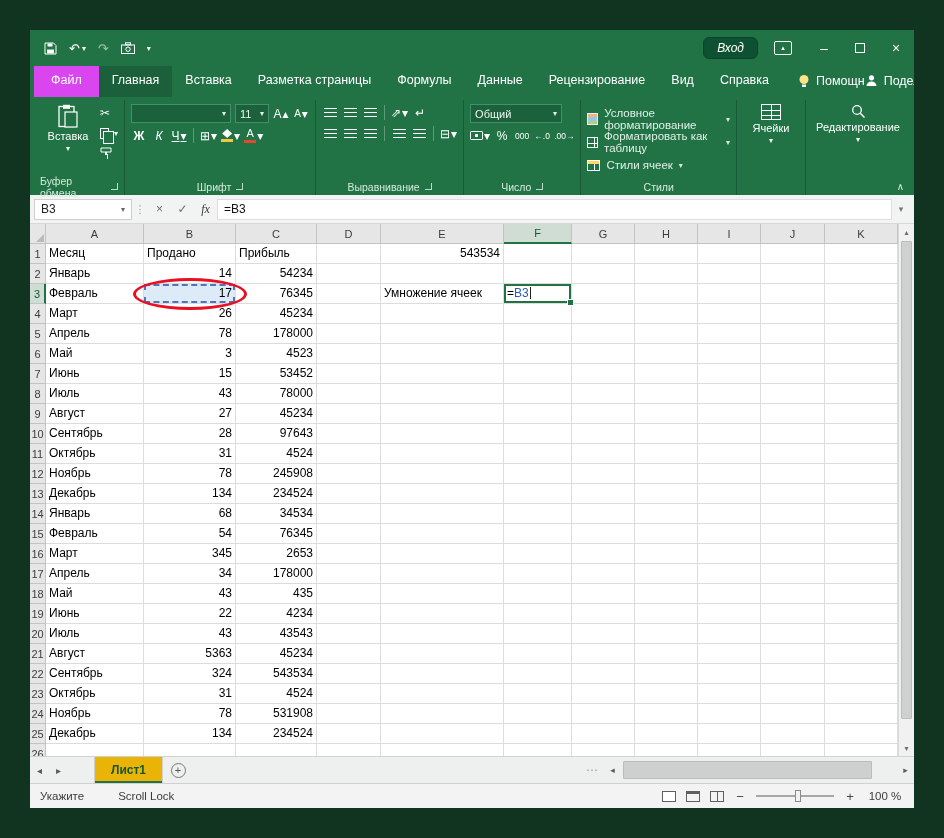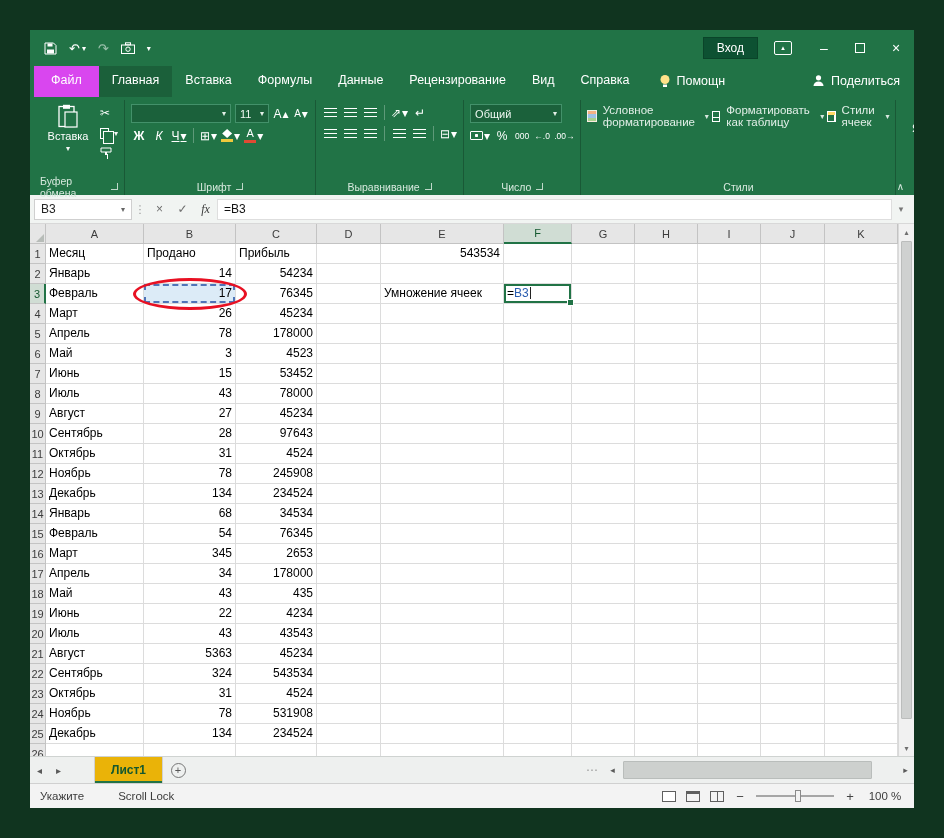--- a/index.html
+++ b/index.html
@@ -29,22 +29,22 @@
   .qat { display: flex; align-items: center; gap: 12px; z-index: 2; }
   .qbtn { display: flex; align-items: center; gap: 2px; font-size: 13px; color: #fff; }
   .qbtn .tiny-caret { font-size: 8px; }
   .dim { opacity: .55; }
   .title-text {
     position: absolute; left: 0; right: 0; text-align: center;
     font-size: 12.5px; color: #fff; pointer-events: none;
   }
   .tb-right { margin-left: auto; display: flex; align-items: center; z-index: 2; }
   .signin {
-    background: #0d5132; border: 1px solid #0a4429; border-radius: 0;
-    font-size: 12px; padding: 3px 13px; margin-right: 16px;
+    background: #0d5132; border: 1px solid #0a4429; border-radius: 6px;
+    font-size: 12px; padding: 3px 13px; margin-right: 16px; font-style: italic;
   }
   .ribbonopts {
     width: 18px; height: 14px; border: 1px solid #fff; border-radius: 2px;
     display: flex; align-items: center; justify-content: center;
     font-size: 7px; margin-right: 14px;
   }
   .winbtn { width: 36px; height: 28px; display: flex; align-items: center; justify-content: center; font-size: 14px; }
   .maxbox { width: 10px; height: 10px; border: 1px solid #fff; }
 
   
@@ -94,21 +94,21 @@
   .stackletter { display: flex; flex-direction: column; align-items: center; line-height: 1; }
   .colorbar { width: 12px; height: 3px; margin-top: 1px; }
   .red-bar { background: #e04a33; }
   .yellow-bar { background: #f0c93c; }
   .ic-lines { width: 13px; height: 10px; background: repeating-linear-gradient(to bottom, #fff 0 1.5px, transparent 1.5px 4px); }
   .ic-copy { width: 9px; height: 11px; border: 1px solid #fff; position: relative; margin-right: 3px; }
   .ic-copy::after { content: ""; position: absolute; left: 2px; top: 2px; width: 9px; height: 11px; border: 1px solid #fff; background: var(--green, #217346); }
   .ic-money { width: 13px; height: 9px; border: 1px solid #fff; border-radius: 1px; background: radial-gradient(circle, #fff 0 1.4px, transparent 1.5px); }
   .ic-fill { width: 10px; height: 9px; background: #fff; clip-path: polygon(50% 0, 100% 50%, 50% 100%, 0 50%); }
   .smalltxt { font-size: 8.5px; letter-spacing: 0; }
-  .stylecol { display: flex; flex-direction: row; justify-content: center; gap: 3px; padding-top: 6px; }
+  .stylecol { display: flex; flex-direction: column; justify-content: center; gap: 3px; padding-top: 6px; }
   .stylebtn { display: flex; align-items: center; gap: 6px; font-size: 11.5px; color: #e2efe8; height: 20px; }
   .ic-cf { width: 13px; height: 12px; border: 1px solid rgba(255,255,255,.75); background: linear-gradient(180deg, #f4b183 0 34%, #9dc3e6 34% 67%, #a9d18e 67% 100%); }
   .ic-table, .ic-styles { width: 13px; height: 11px; border: 1px solid #fff;
     background: linear-gradient(to right, transparent 0 6px, #fff 6px 7px, transparent 7px),
                 linear-gradient(to bottom, transparent 0 5px, #fff 5px 6px, transparent 6px); }
   .ic-styles { background: linear-gradient(#ffd966 0 3px, transparent 3px),
                linear-gradient(to right, transparent 0 6px, #fff 6px 7px, transparent 7px); }
   .ic-bigtable { width: 20px; height: 16px; border: 1px solid #fff;
     background: linear-gradient(to right, transparent 0 9px, #fff 9px 10px, transparent 10px),
                 linear-gradient(to bottom, transparent 0 5px, #fff 5px 6px, transparent 6px, transparent 10px, #fff 10px 11px, transparent 11px); }
@@ -262,20 +262,21 @@
             <span>×</span>
           </span>
       </div>
     </div>
 
     <div class="tabrow">
       <div style="display:flex">
           <div class="rtab rtab-file">Файл</div>
           <div class="rtab rtab-active">Главная</div>
           <div class="rtab">Вставка</div>
+          <div class="rtab">Разметка страницы</div>
           <div class="rtab">Формулы</div>
           <div class="rtab">Данные</div>
           <div class="rtab">Рецензирование</div>
           <div class="rtab">Вид</div>
           <div class="rtab">Справка</div>
         </div>
       <div class="assist">
         <svg width="12" height="14" viewBox="0 0 12 14">
             <circle cx="6" cy="5.5" r="4.5" fill="#ffe289"></circle>
             <rect x="4" y="10.5" width="4" height="2.5" fill="#fff"></rect>

